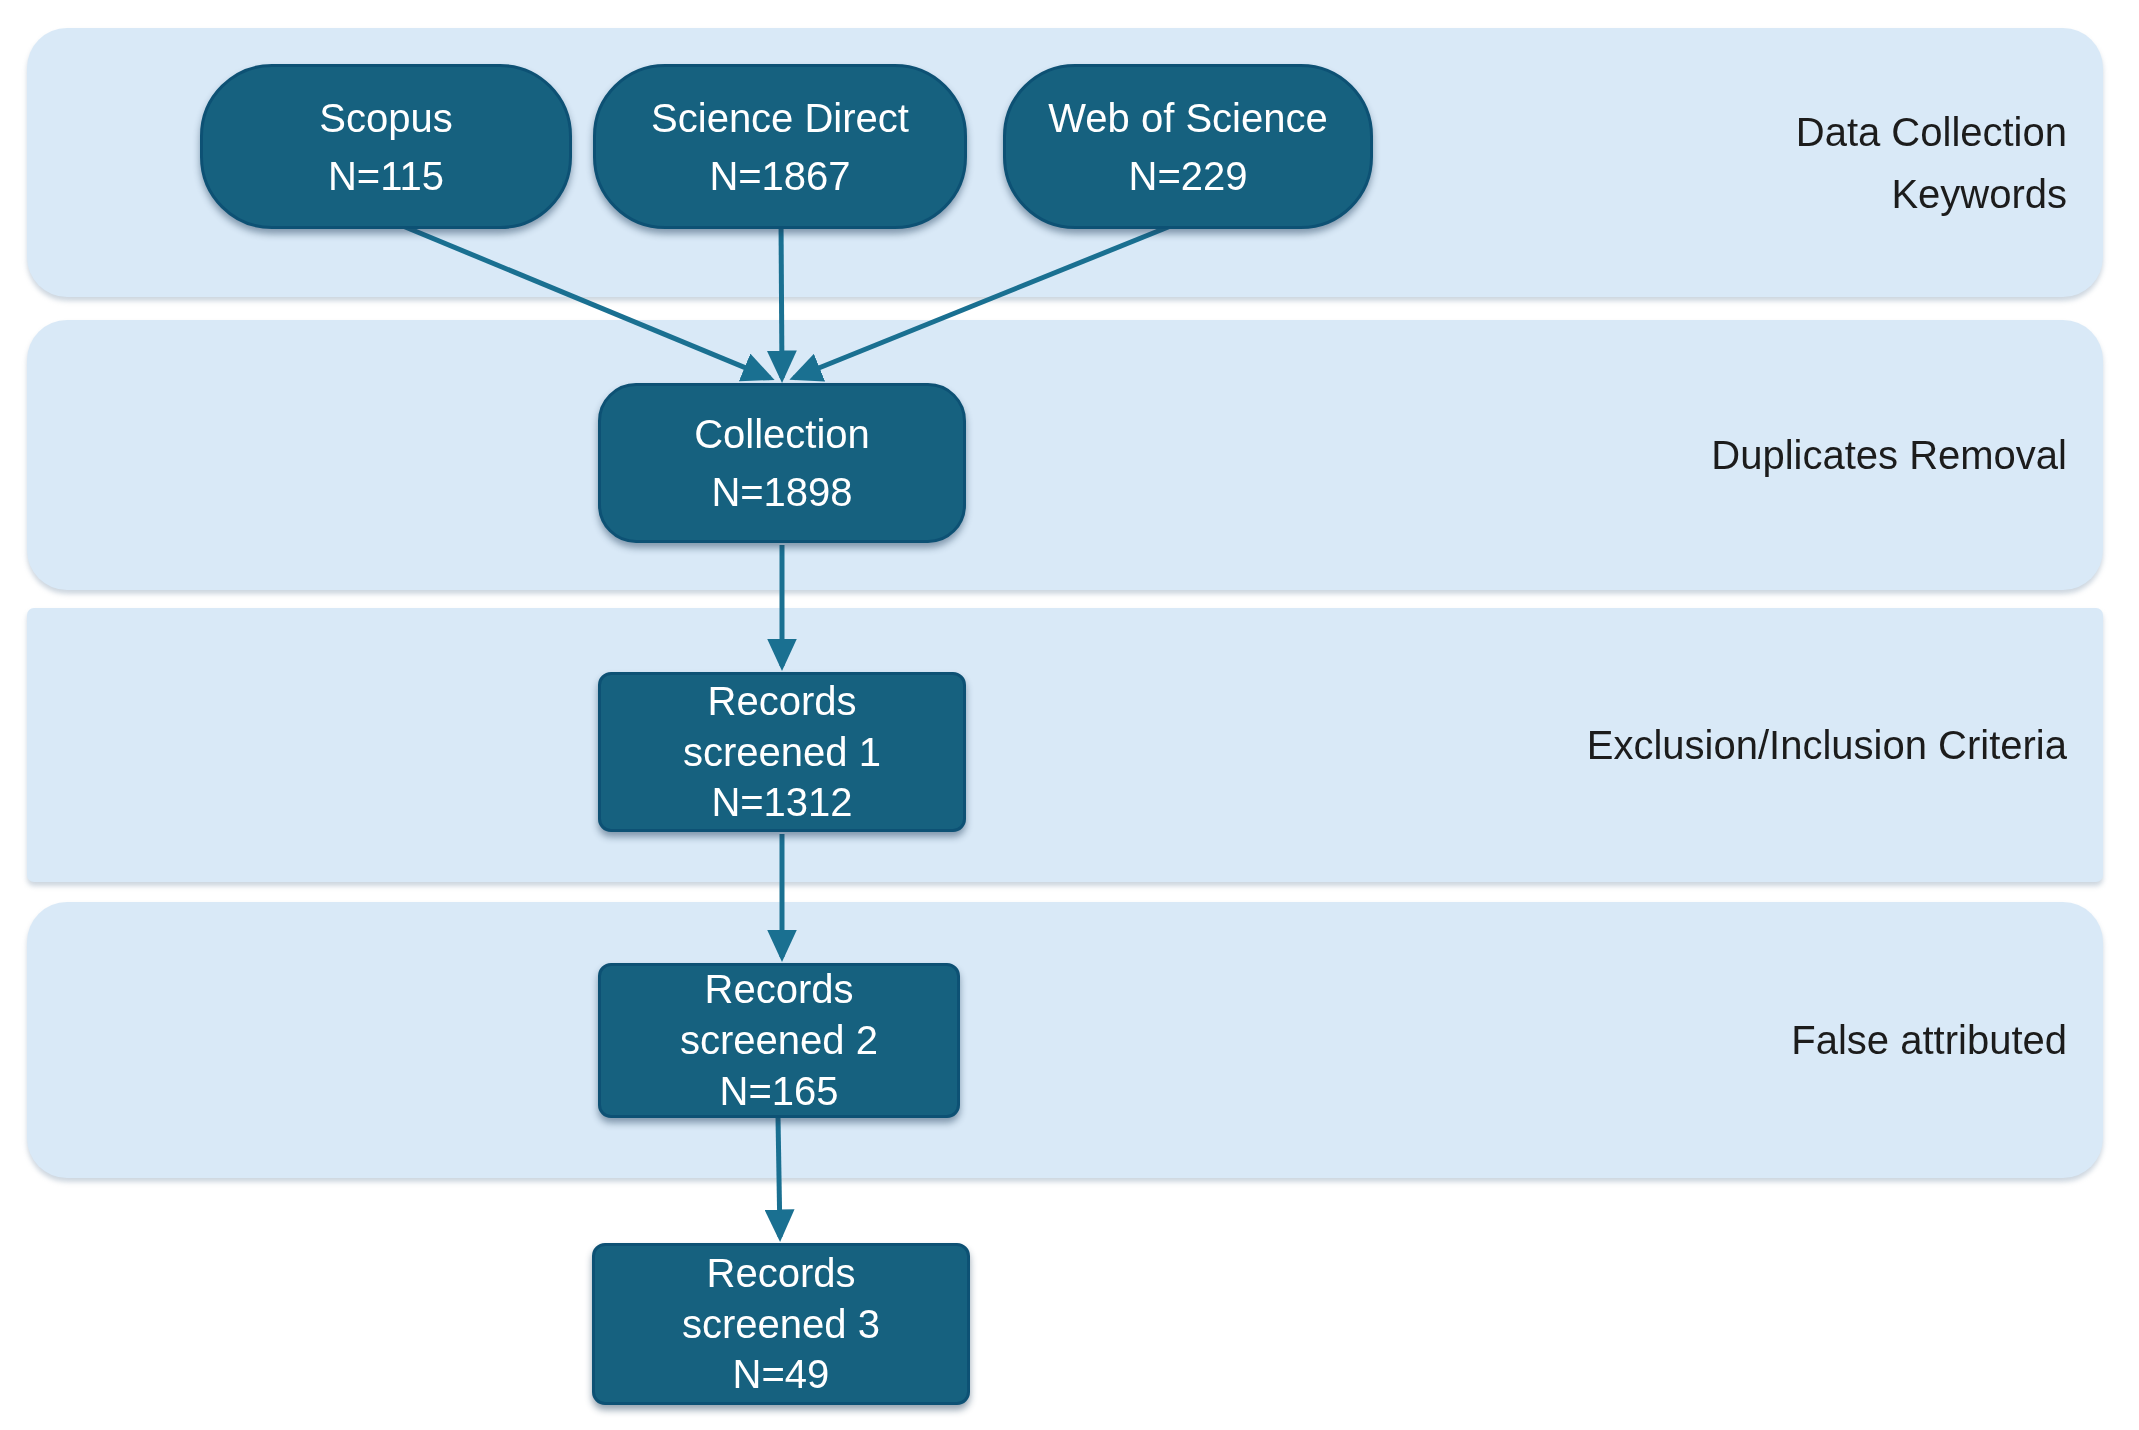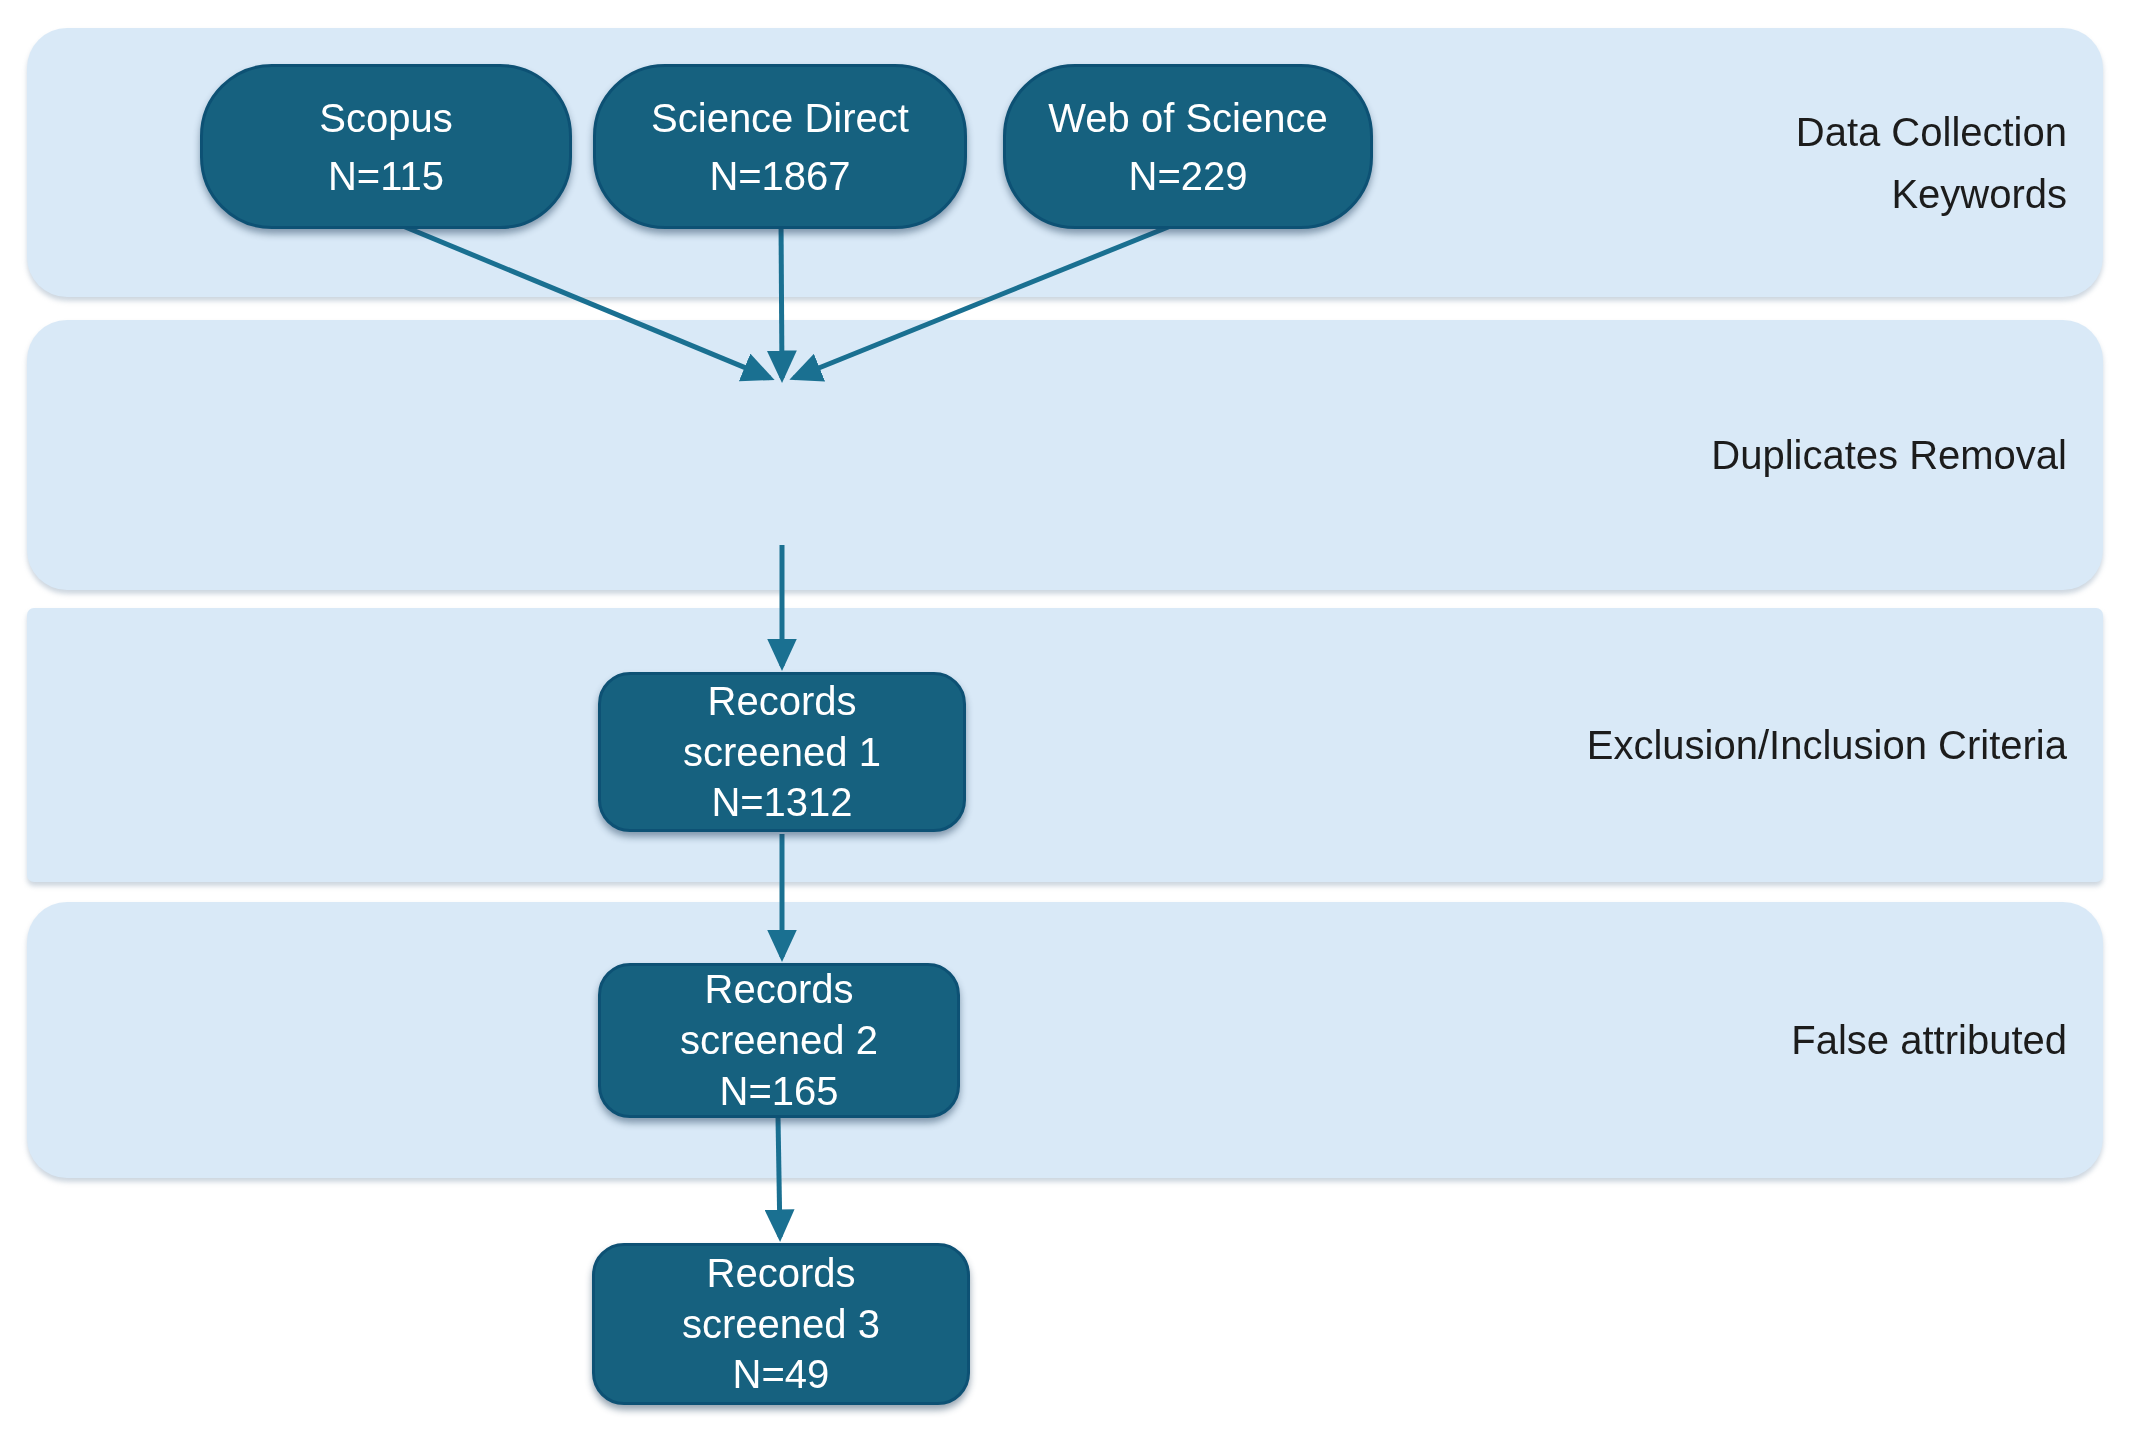--- a/index.html
+++ b/index.html
@@ -58,21 +58,21 @@
     white-space: pre-line;
     background: var(--node-fill, #16617f);
     border: 3px solid var(--node-border, #0d5174);
     color: var(--node-text, #ffffff);
     font-size: 40px;
     box-shadow: 0 5px 7px rgba(25,55,85,0.45);
     z-index: 3;
   }
   .pill  { border-radius: 72px; line-height: 1.45; top: 64px; height: 165px; }
   .rect2 { border-radius: 38px; line-height: 1.45; }
-  .rect3 { border-radius: 32px; line-height: 1.27; }
+  .rect3 { border-radius: 13px; line-height: 1.27; }
 
   .node-scopus         { left: 200px;  width: 372px; }
   .node-science-direct { left: 593px;  width: 374px; }
   .node-web-of-science { left: 1003px; width: 370px; }
   .node-collection     { left: 598px;  width: 368px; top: 383px;  height: 160px; }
   .node-records-1      { left: 598px;  width: 368px; top: 672px;  height: 160px; }
   .node-records-2      { left: 598px;  width: 362px; top: 963px;  height: 155px; }
   .node-records-3      { left: 592px;  width: 378px; top: 1243px; height: 162px; }
 </style>
 </head>
@@ -107,20 +107,22 @@
     <path d="M782,834 L782,957" marker-end="url(#ah)"></path>
     <path d="M778,1117 L780,1237" marker-end="url(#ah)"></path>
   </svg>
 
   <div class="node pill node-scopus">Scopus
 N=115</div>
   <div class="node pill node-science-direct">Science Direct
 N=1867</div>
   <div class="node pill node-web-of-science">Web of Science
 N=229</div>
+  <div class="node rect2 node-collection">Collection
+N=1898</div>
   <div class="node rect3 node-records-1">Records
 screened 1
 N=1312</div>
   <div class="node rect3 node-records-2">Records
 screened 2
 N=165</div>
   <div class="node rect3 node-records-3">Records
 screened 3
 N=49</div>
 

